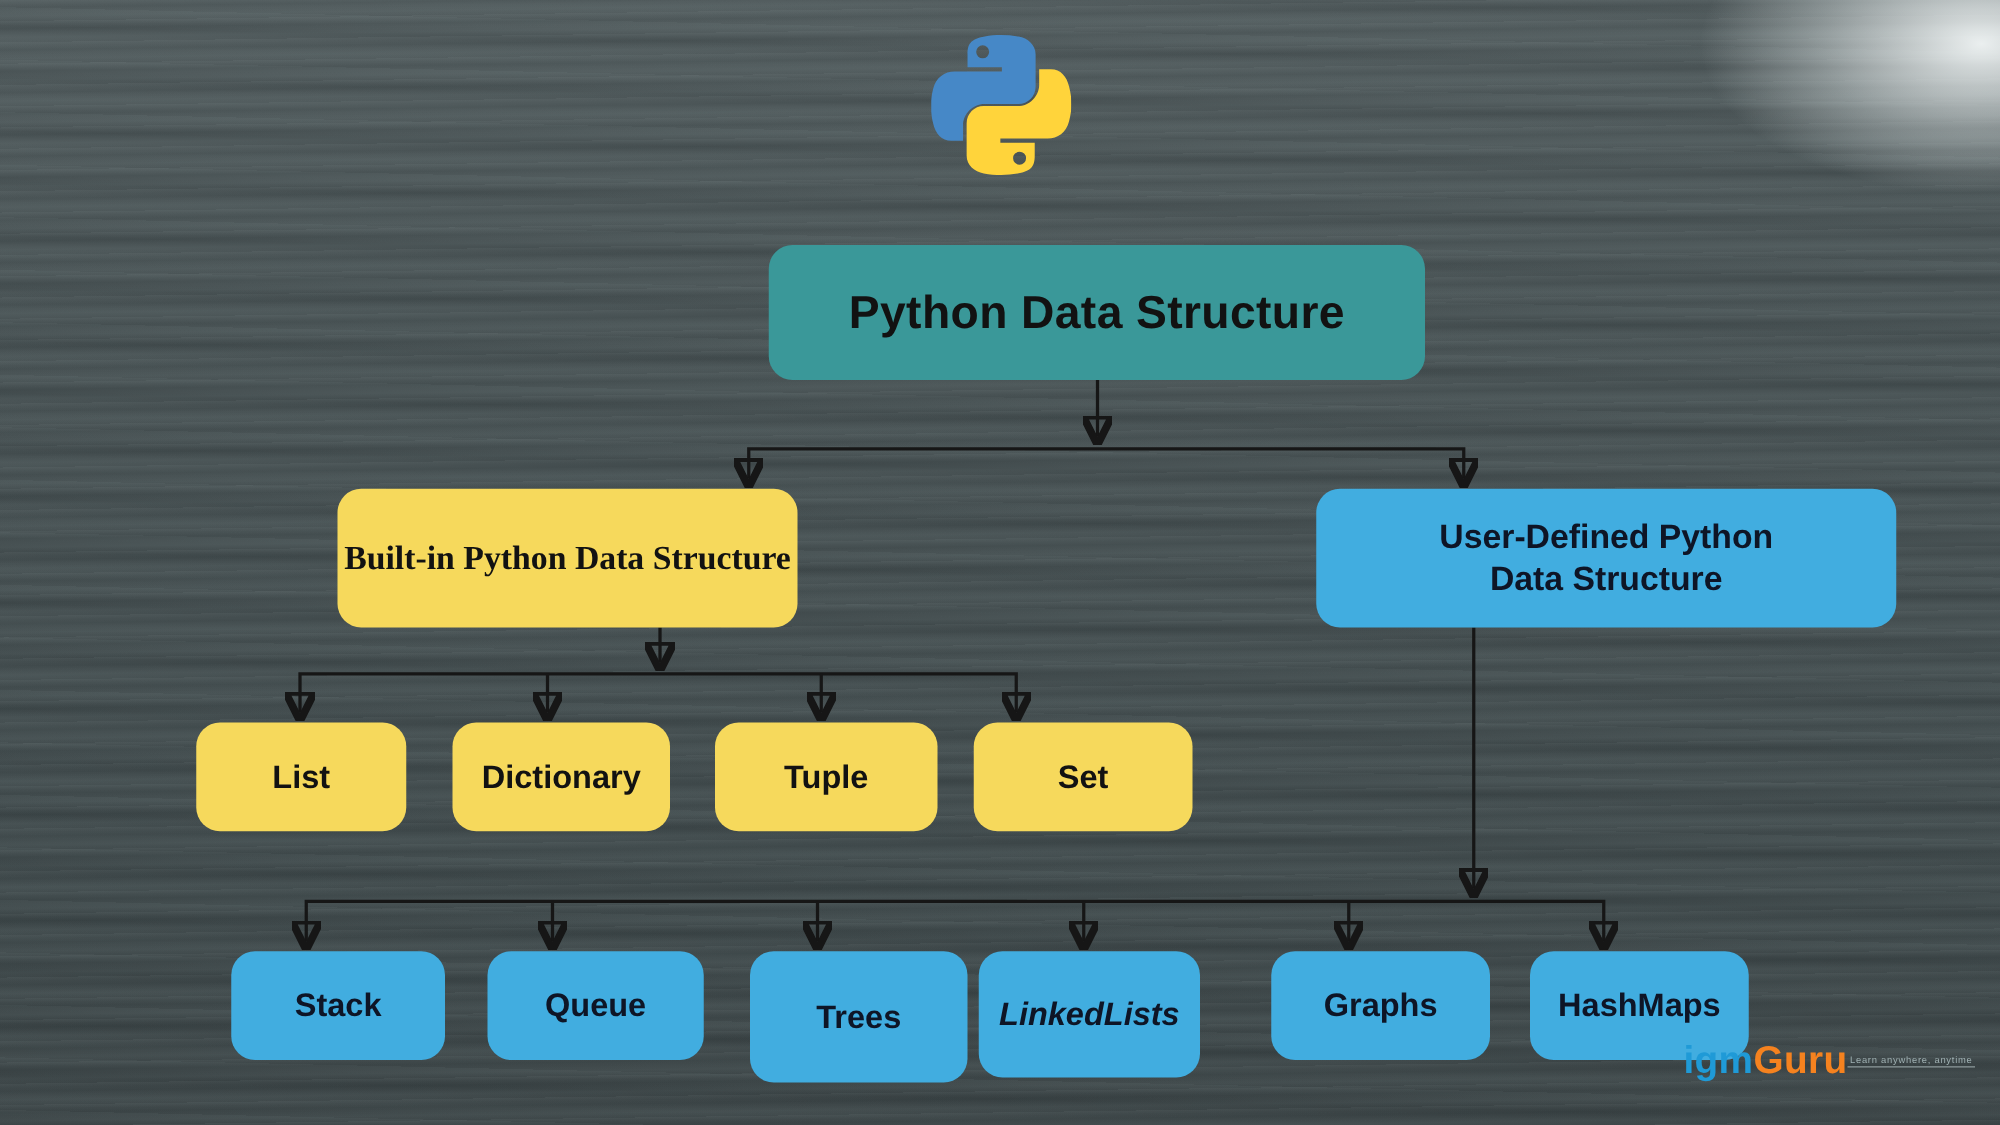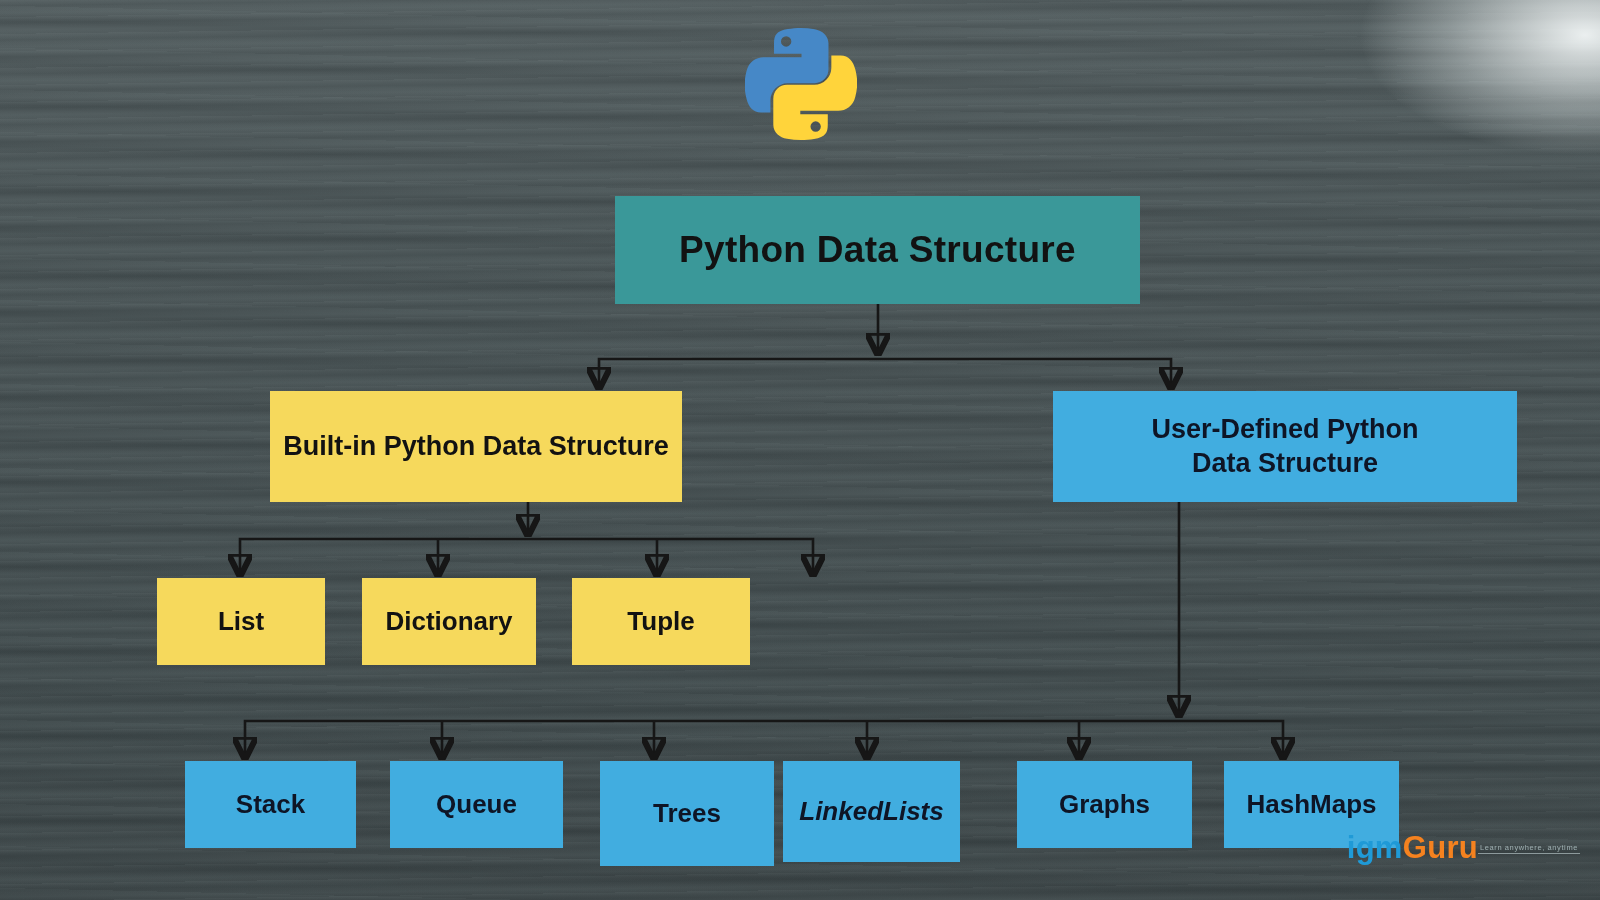--- a/index.html
+++ b/index.html
@@ -14,21 +14,21 @@
       radial-gradient(ellipse 300px 160px at 1585px 35px, rgba(248,252,252,0.92), rgba(225,233,233,0.40) 45%, rgba(200,210,210,0) 75%),
       repeating-linear-gradient(179.2deg, rgba(190,205,205,0.06) 0px, rgba(190,205,205,0.00) 3px, rgba(10,18,20,0.07) 6px, rgba(10,18,20,0.00) 9px, rgba(160,180,180,0.05) 13px, rgba(0,0,0,0.00) 17px),
       repeating-linear-gradient(181.3deg, rgba(170,190,190,0.05) 0px, rgba(0,0,0,0) 7px, rgba(8,14,16,0.09) 15px, rgba(0,0,0,0) 23px, rgba(140,160,160,0.04) 31px, rgba(0,0,0,0) 42px),
       linear-gradient(180deg, #535d5f 0%, #4a5456 28%, #465052 55%, #414b4d 80%, #3e4749 100%);
   }
   .connectors{position:absolute;left:0;top:0;width:1600px;height:900px;}
   .connectors path{stroke:#161616;stroke-width:2.6;fill:none;}
   .node{
     position:absolute;display:flex;flex-direction:column;
     align-items:center;justify-content:center;text-align:right;
-    font-weight:bold;color:#121212;line-height:1.25;
+    font-weight:bold;color:#121212;line-height:1.25;border-radius:19px;
   }
   .root-node{background:#3A9899;font-size:37px;letter-spacing:0.3px;}
   .yellow-node{background:#F6D95C;}
   .blue-node{background:#41ADE0;color:#0E1526;margin-left:28px;}
   .branch-node{font-size:27px;}
   .leaf-node{font-size:26px;}
   .logo-wrap{position:absolute;left:745px;top:26px;width:112px;height:116px;}
   .watermark{
     position:absolute;right:20px;top:832px;
     display:flex;flex-direction:row;align-items:center;
@@ -79,37 +79,40 @@
       <path d="M654 721 V753" marker-end="url(#arrow)"></path>
       <path d="M867 721 V753" marker-end="url(#arrow)"></path>
       <path d="M1079 721 V753" marker-end="url(#arrow)"></path>
     </g>
   </svg>
 
   <div class="node root-node" style="left:615px;top:196px;width:525px;height:108px;">
     <span>Python Data Structure</span>
   </div>
 
-  <div class="node yellow-node branch-node" style="left:270px;top:391px;width:412px;height:111px;">
+  <div class="node yellow-node branch-node" style="left:270px;top:391px;width:368px;height:111px;font-family:Liberation Serif, serif;">
     <span>Built-in Python Data Structure</span>
   </div>
 
   <div class="node blue-node branch-node" style="left:1025px;top:391px;width:464px;height:111px;">
     <span>User-Defined Python</span>
     <span>Data Structure</span>
   </div>
 
   <div class="node yellow-node leaf-node" style="left:157px;top:578px;width:168px;height:87px;">
     <span>List</span>
   </div>
   <div class="node yellow-node leaf-node" style="left:362px;top:578px;width:174px;height:87px;">
     <span>Dictionary</span>
   </div>
   <div class="node yellow-node leaf-node" style="left:572px;top:578px;width:178px;height:87px;">
     <span>Tuple</span>
+  </div>
+  <div class="node yellow-node leaf-node" style="left:779px;top:578px;width:175px;height:87px;">
+    <span>Set</span>
   </div>
 
   <div class="node blue-node leaf-node" style="left:157px;top:761px;width:171px;height:87px;">
     <span>Stack</span>
   </div>
   <div class="node blue-node leaf-node" style="left:362px;top:761px;width:173px;height:87px;">
     <span>Queue</span>
   </div>
   <div class="node blue-node leaf-node" style="left:572px;top:761px;width:174px;height:105px;">
     <span>Trees</span>

